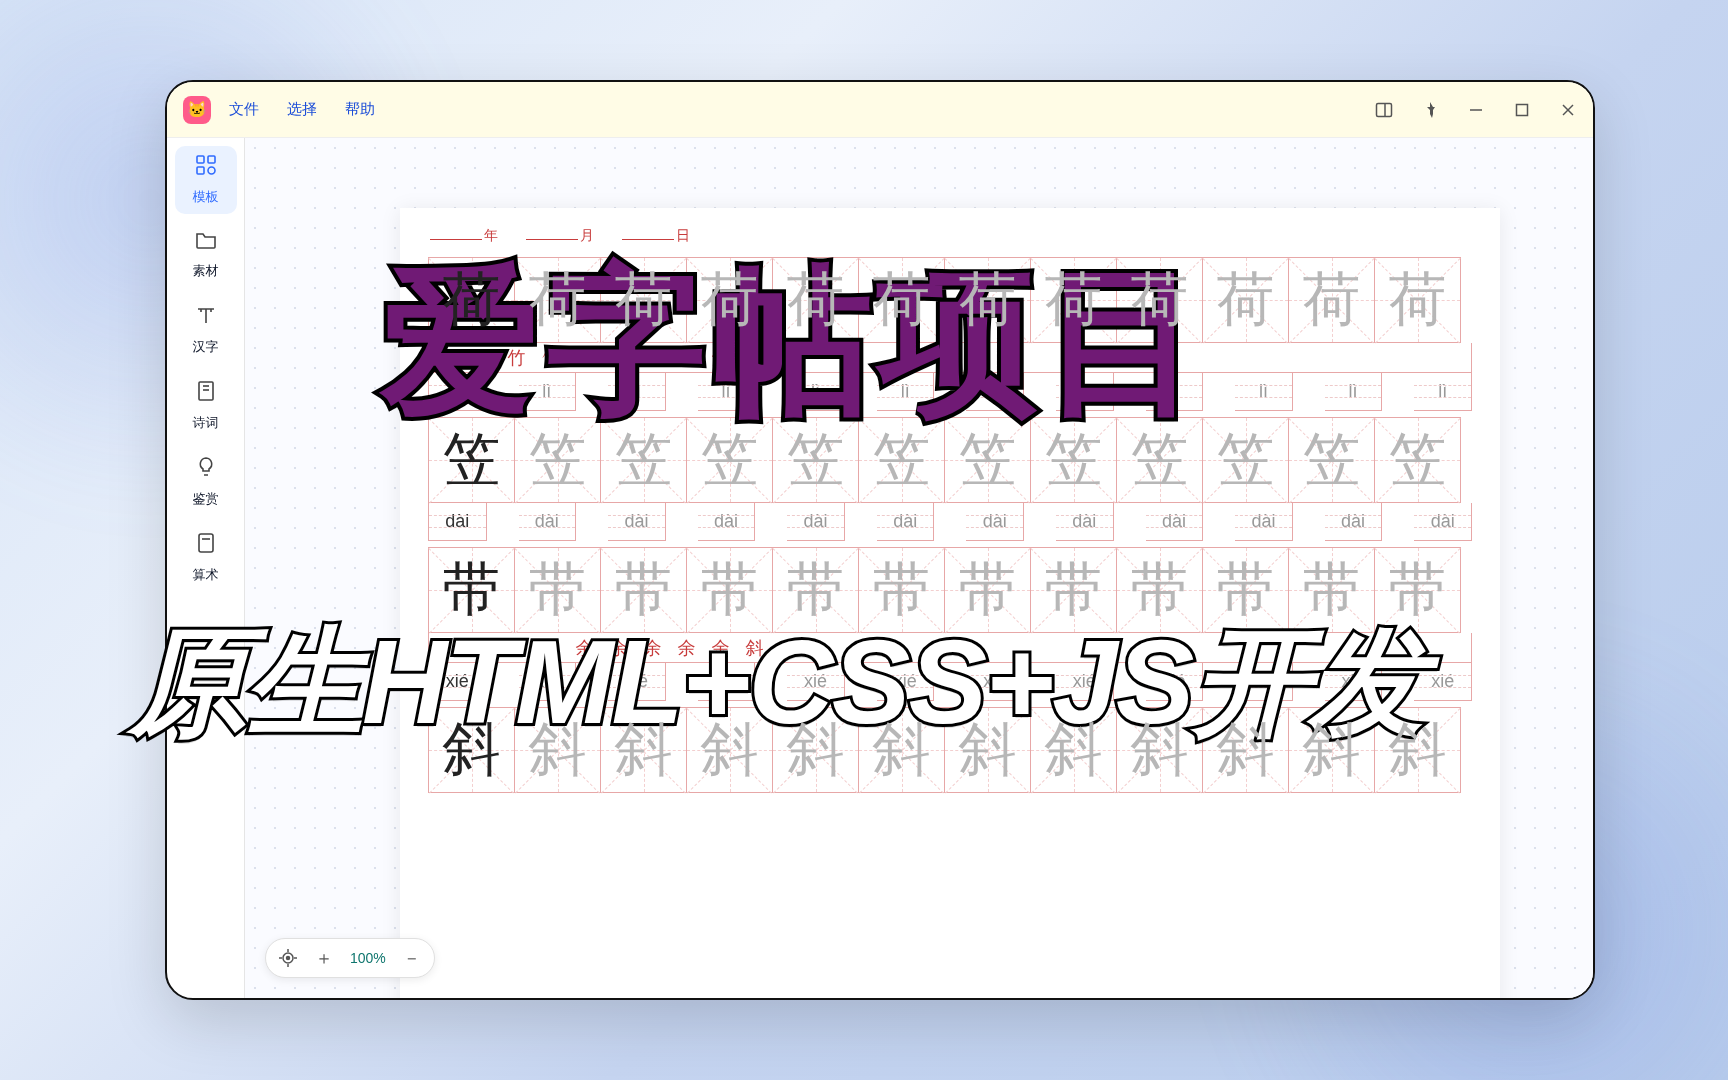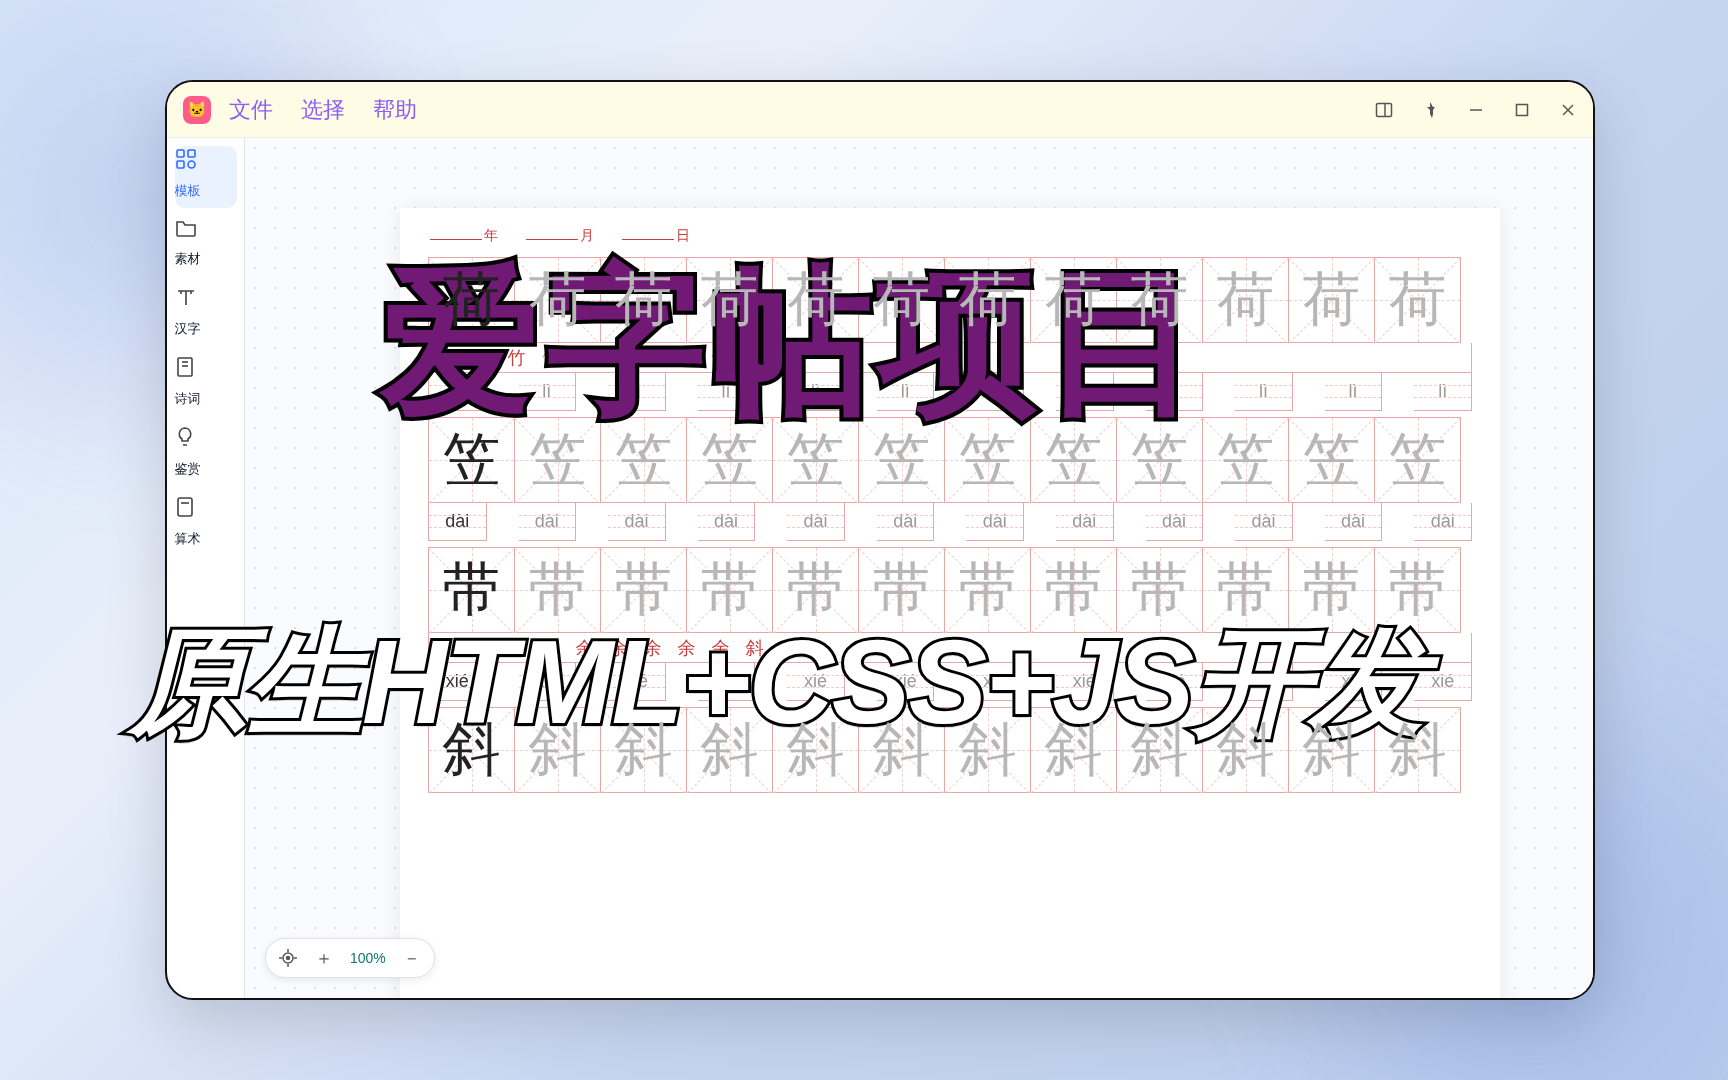--- a/index.html
+++ b/index.html
@@ -46,40 +46,41 @@
 }
 .logo {
   width: 28px; height: 28px;
   border-radius: 8px;
   background: #ff5b8a;
   display: flex; align-items: center; justify-content: center;
   font-size: 16px;
   margin-right: 18px;
 }
 .menu { display: flex; gap: 28px; }
-.menu-item { font-size: 22px; color: #8b5cf6; cursor: pointer; }
+.menu-item { font-size: 15px; color: #1d4ed8; cursor: pointer; }
 .titlebar-right { margin-left: auto; display: flex; align-items: center; gap: 28px; }
 .tb-icon { width: 18px; height: 18px; display: flex; align-items: center; justify-content: center; color: #555; cursor: pointer; }
 
 .app-body { display: flex; height: calc(100% - 56px); }
 
 .sidebar {
   width: 78px;
   border-right: 1px solid #e5e5e5;
   display: flex;
   flex-direction: column;
   align-items: center;
   padding-top: 8px;
   gap: 8px;
 }
 .side-item {
   width: 62px;
-  padding: 2px 0 8px;
+  padding: 8px 0 8px;
   display: flex;
   flex-direction: column;
+  align-items: center;
   gap: 6px;
   border-radius: 10px;
   cursor: pointer;
 }
 .side-item.active { background: #eaf2ff; }
 .side-item.active .side-icon,
 .side-item.active .side-label { color: #2f6bff; }
 .side-icon { font-size: 22px; color: #444; }
 .side-label { font-size: 13px; color: #0f172a; }
 

